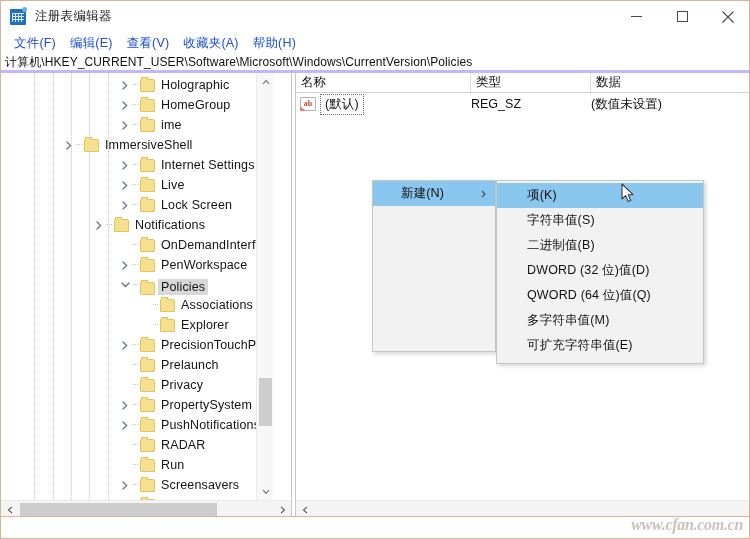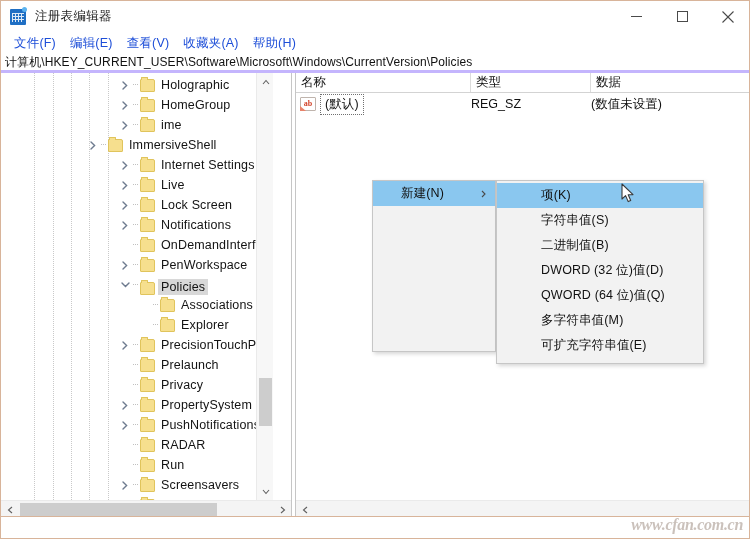--- a/index.html
+++ b/index.html
@@ -403,21 +403,21 @@
     width: 124px;
     height: 172px;
     padding-top: 0;
   }
   #ctx-new .ctx-item { }
   #ctx-sub {
     left: 495px; top: 179px;
     width: 208px;
     padding: 2px 0 5px 0;
   }
-  #ctx-sub .ctx-item { padding-left: 44px; }
+  #ctx-sub .ctx-item { padding-left: 30px; }
   #ctx-sub .ctx-item.hl {
     margin: 0;
   }
 
   
   .cursor {
     position: absolute;
     left: 620px; top: 182px;
     z-index: 60;
     pointer-events: none;
@@ -519,21 +519,21 @@
             <div class="tnode" style="padding-left: 116px;">
               <div class="chev">
                 <svg width="8" height="9" viewBox="0 0 8 9">
                   <path d="M2 1 L5.6 4.5 L2 8" fill="none" stroke="currentColor" stroke-width="1.4" stroke-linecap="round"></path>
                 </svg>
               </div>
               <div class="hline"></div>
               <div class="folder"></div>
               <div class="tlabel">ime</div>
             </div>
-            <div class="tnode" style="padding-left: 84px;">
+            <div class="tnode" style="padding-left: 60px;">
               <div class="chev">
                 <svg width="8" height="9" viewBox="0 0 8 9">
                   <path d="M2 1 L5.6 4.5 L2 8" fill="none" stroke="currentColor" stroke-width="1.4" stroke-linecap="round"></path>
                 </svg>
               </div>
               <div class="hline"></div>
               <div class="folder"></div>
               <div class="tlabel">ImmersiveShell</div>
             </div>
             <div class="tnode" style="padding-left: 116px;">
@@ -559,21 +559,21 @@
             <div class="tnode" style="padding-left: 116px;">
               <div class="chev">
                 <svg width="8" height="9" viewBox="0 0 8 9">
                   <path d="M2 1 L5.6 4.5 L2 8" fill="none" stroke="currentColor" stroke-width="1.4" stroke-linecap="round"></path>
                 </svg>
               </div>
               <div class="hline"></div>
               <div class="folder"></div>
               <div class="tlabel">Lock Screen</div>
             </div>
-            <div class="tnode" style="padding-left: 116px;">
+            <div class="tnode" style="padding-left: 90px;">
               <div class="chev">
                 <svg width="8" height="9" viewBox="0 0 8 9">
                   <path d="M2 1 L5.6 4.5 L2 8" fill="none" stroke="currentColor" stroke-width="1.4" stroke-linecap="round"></path>
                 </svg>
               </div>
               <div class="hline"></div>
               <div class="folder"></div>
               <div class="tlabel">Notifications</div>
             </div>
             <div class="tnode" style="padding-left: 116px;">

